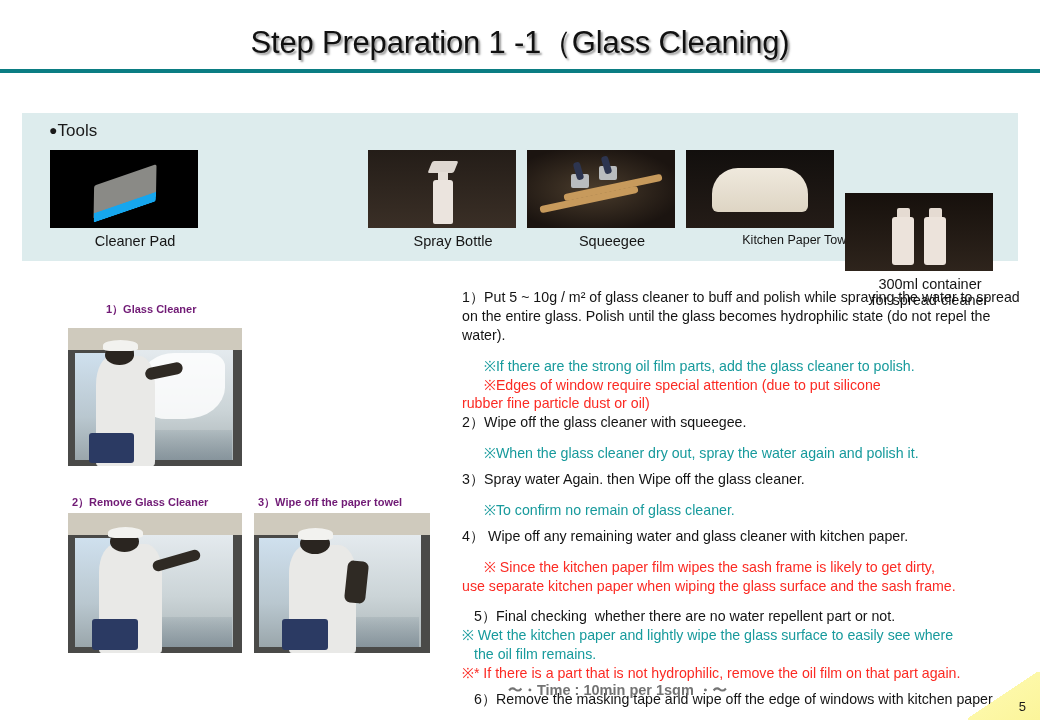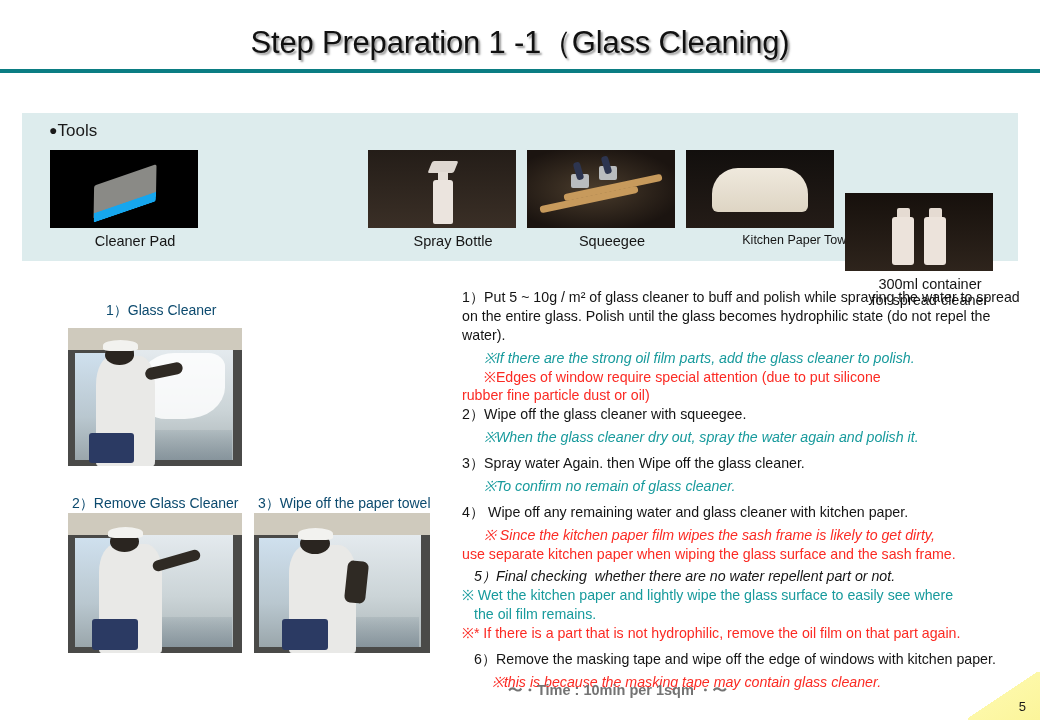--- a/index.html
+++ b/index.html
@@ -138,23 +138,24 @@
     background: #ece3db; border-radius: 3px;
   }
   .bottle-cap {
     position: absolute; top: 15px; width: 13px; height: 10px;
     background: #e5dbd2; border-radius: 2px 2px 0 0;
   }
 
   
   .photo-caption {
     position: absolute;
-    font-size: 14px;
-    color: #0c4a6e;
-    white-space: nowrap;
+    font-size: 11px;
+    color: #701a75;
+    white-space: nowrap;
+    font-weight: bold;
   }
   .photo {
     position: absolute;
     overflow: hidden;
     background: #2b2b2b;
   }
   
   .ph-wall   { position:absolute; left:0; top:0; right:0; height:16%; background:#cfcabd; }
   .ph-frame  { position:absolute; inset:0; background:#4a4a48; }
   .ph-glassL { position:absolute; left:4%; top:18%; width:30%; bottom:4%; background:linear-gradient(180deg,#cfe0ee 0%,#b9c7cf 60%,#9aa6ab 100%); }
@@ -176,21 +177,21 @@
   }
   .line {
     font-size: 14.2px;
     line-height: 1.33;
     color: #141414;
     margin: 0;
     white-space: pre-wrap;
   }
   .line.teal { color: #179a9c; }
   .line.red  { color: #fb2a23; }
-  .line.gap-top { margin-top: 4px; font-style: italic; }
+  .line.gap-top { margin-top: 12px; }
   .line.gap-sm  { margin-top: 7px; }
   .line.indent1 { padding-left: 22px; }
   .line.indent2 { padding-left: 12px; }
   .line.indent3 { padding-left: 30px; }
 
   #time-note {
     position: absolute;
     left: 508px;
     top: 681px;
     font-size: 14.5px;

